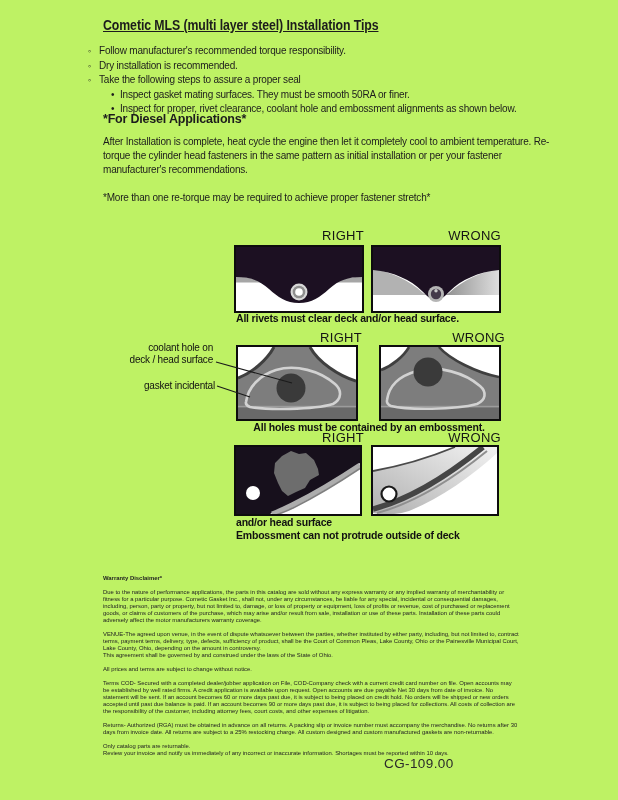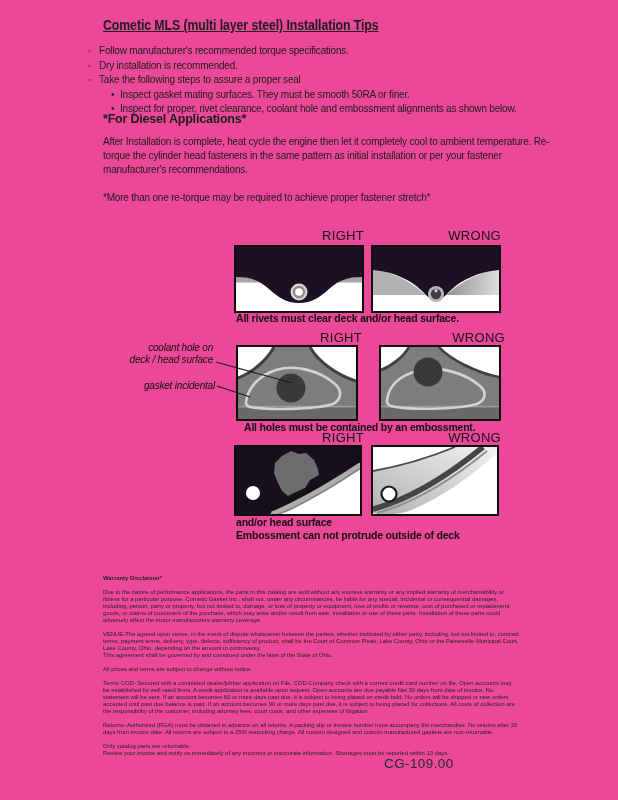--- a/index.html
+++ b/index.html
@@ -1,18 +1,18 @@
 <!DOCTYPE html>
 <html><head>
 <meta charset="utf-8">
 <style>
   * { box-sizing: border-box; }
   html,body { margin:0; padding:0; background:#ffffff; }
   .page {
-    position:relative; width:618px; height:800px; background:#ec4899;
+    position:relative; width:618px; height:800px; background:#bef264;
     font-family:"Liberation Sans", sans-serif; color:#1c1c1c; overflow:hidden;
   }
   .title {
     position:absolute; left:103px; top:17px; font-size:14px; font-weight:bold;
     text-decoration:underline; white-space:nowrap; display:inline-block;
     transform:scaleX(0.88); transform-origin:left center; letter-spacing:-0.1px;
   }
   .tips { position:absolute; left:88px; top:44px; font-size:10px; letter-spacing:-0.2px; line-height:14.5px; }
   .b-row { display:flex; white-space:nowrap; }
   .b-row .mk { width:11px; font-size:9px; line-height:14.5px; }
@@ -22,40 +22,40 @@
   .diesel { position:absolute; left:103px; top:112px; width:452px; }
   .diesel h2 { margin:0 0 9px 0; font-size:12.5px; letter-spacing:-0.2px; }
   .diesel p { margin:0 0 13px 0; font-size:10px; letter-spacing:-0.2px; line-height:14.2px; }
   .diesel p.note { white-space:nowrap; margin:0; }
 
   .dlabel { position:absolute; width:130px; text-align:right; font-size:13px; letter-spacing:0.3px; color:#141414; }
   .dbox { position:absolute; border:2px solid #0d0d0d; background:#fff; }
   .dbox svg { display:block; }
   .dcap { position:absolute; font-size:10.5px; font-weight:bold; letter-spacing:-0.2px; color:#111; white-space:nowrap; }
   .dcap.two { white-space:normal; line-height:12.5px; }
-  .ann { position:absolute; font-size:10px; letter-spacing:-0.2px; text-align:right; line-height:11.5px; color:#111;font-style:italic; }
+  .ann { position:absolute; font-size:10px; letter-spacing:-0.2px; text-align:right; line-height:11.5px; color:#111; }
   .overlay { position:absolute; left:0; top:0; width:618px; height:800px; pointer-events:none; z-index:10; }
 
   .legal { position:absolute; left:103px; top:575px; width:416px; font-size:5.9px; line-height:7.1px; color:#222; }
   .legal .lh { font-weight:bold; margin:0 0 6.5px 0; }
   .legal p { margin:0 0 6.8px 0; }
   .legal p.tight { margin:0; }
   .pageno { position:absolute; left:384px; top:756px; font-size:13.5px; letter-spacing:0.4px; color:#2a2a2a; }
 </style>
 </head>
 <body>
 
 <div class="page">
 
   <div class="title">Cometic MLS (multi layer steel) Installation Tips</div>
 
   <div class="tips">
     <div class="b-row">
         <span class="mk">◦</span>
-        <span>Follow manufacturer's recommended torque specifications.</span>
+        <span>Follow manufacturer's recommended torque responsibility.</span>
       </div>
     <div class="b-row">
         <span class="mk">◦</span>
         <span>Dry installation is recommended.</span>
       </div>
     <div class="b-row">
         <span class="mk">◦</span>
         <span>Take the following steps to assure a proper seal</span>
       </div>
     <div class="b-row sub">
@@ -135,21 +135,21 @@
       <rect y="60" width="118" height="12" fill="#696969"></rect>
       <rect y="58.8" width="118" height="1.6" fill="#9c9c9c"></rect>
       <path d="M0,0 H28 C23,9 11,19 0,23 Z" fill="#ffffff"></path>
       <path d="M28,0 C23,9 11,19 0,23" stroke="#3f3f3f" stroke-width="2.6" fill="none"></path>
       <path d="M118,0 H58 C68,12 96,26 118,30 Z" fill="#ffffff"></path>
       <path d="M58,0 C68,12 96,26 118,30" stroke="#3f3f3f" stroke-width="2.6" fill="none"></path>
       <path d="M6,53 C8,38 18,29 36,24 C58,18 84,26 99,39 C106,45 105,53 96,57 C74,63 26,63 10,59 C6.5,57.5 5.5,55.5 6,53 Z" stroke="#d2d2d2" stroke-width="2.6" fill="none"></path>
       <circle cx="47" cy="25" r="14.5" fill="#3a3a3a"></circle>
     </svg>
   </div>
-  <div class="dcap" style="left:244px; top:421px; width:266px; text-align:left;">All holes must be contained by an embossment.</div>
+  <div class="dcap" style="left:236px; top:421px; width:266px; text-align:center;">All holes must be contained by an embossment.</div>
 
   <div class="dlabel" style="left:234px; top:430px;">RIGHT</div>
   <div class="dlabel" style="left:371px; top:430px;">WRONG</div>
 
   <div class="dbox" style="left:234px; top:445px;">
     <svg width="124" height="67" viewBox="0 0 124 67">
       <rect width="124" height="67" fill="#ffffff"></rect>
       <path d="M0,0 H124 V16 C100,32 76,46 56,56 C46,61 40,64 34,67 H0 Z" fill="#17101c"></path>
       <path d="M124,18 C100,34 76,48 56,58 C47,62.5 41,65 36,67" stroke="#adadad" stroke-width="5" fill="none"></path>
       <path d="M124,21.5 C100,37.5 78,50.5 58,60.5 C50,64.5 44,66.5 40,68" stroke="#7f7f7f" stroke-width="1.6" fill="none"></path>

